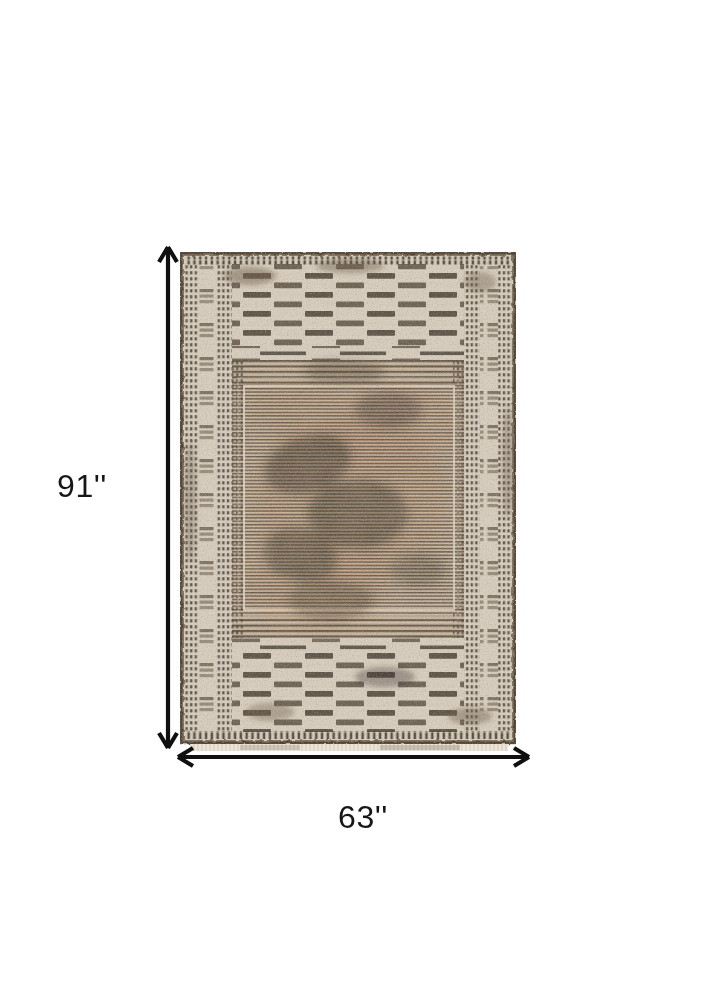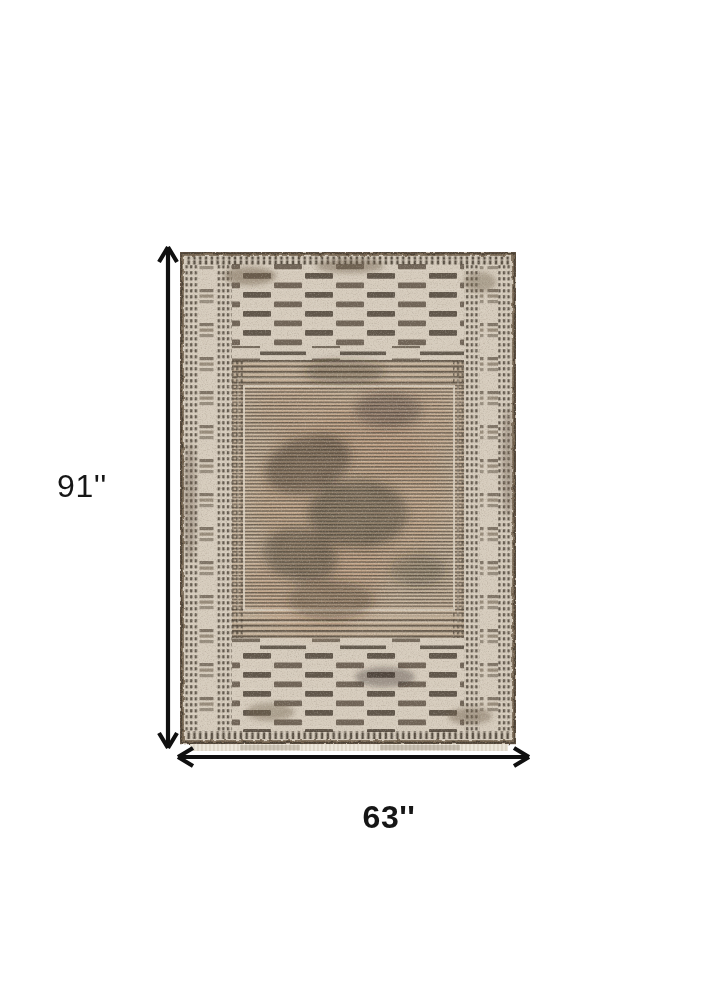--- a/index.html
+++ b/index.html
@@ -9,21 +9,21 @@
     font-family:"Liberation Sans",sans-serif;
   }
   .rug-wrap{position:absolute;left:180px;top:252px;width:336px;height:500px;}
   .overlay-arrows{position:absolute;left:0;top:0;width:701px;height:1000px;pointer-events:none;}
   .dim-label{
     position:absolute;color:var(--label,#141414);
     font-size:32px;line-height:34px;letter-spacing:0.5px;
     text-align:center;user-select:none;
   }
   .dim-label.height{left:34px;top:469px;width:96px;}
-  .dim-label.width{left:341px;top:800px;width:96px;font-weight:bold;}
+  .dim-label.width{left:315px;top:800px;width:96px;}
   svg{display:block;}
 </style>
 </head>
 <body>
 
 <div class="stage">
 
   <div class="rug-wrap">
     <svg width="336" height="500" viewBox="0 0 336 500">
       <defs>

